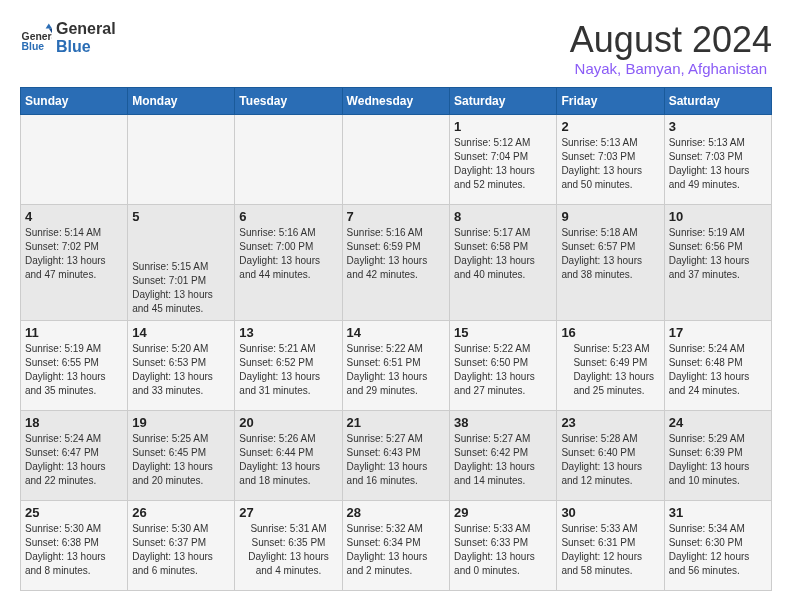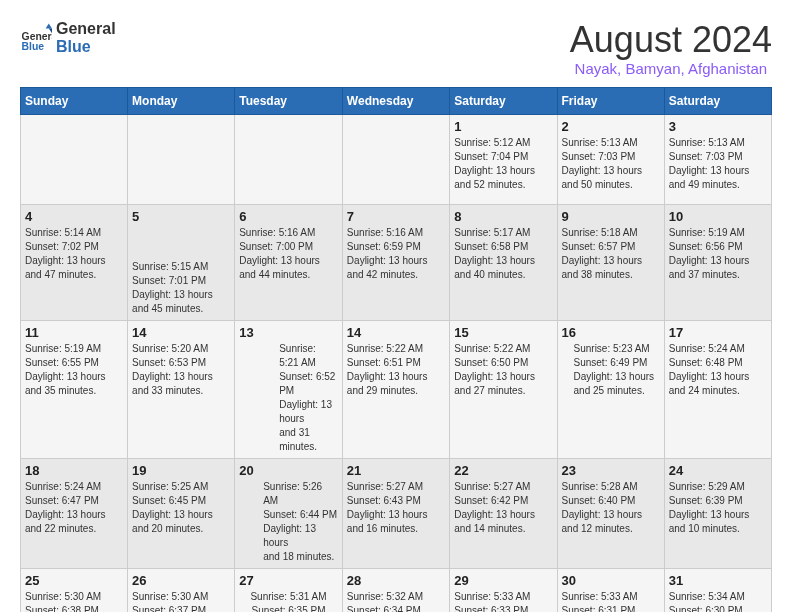--- a/index.html
+++ b/index.html
@@ -201,21 +201,21 @@
         </td>
         <td>
           <div class="day-num">14</div>
           <div class="day-info" style="white-space: pre-line;">Sunrise: 5:20 AM
 Sunset: 6:53 PM
 Daylight: 13 hours
 and 33 minutes.</div>
         </td>
         <td>
           <div class="day-num">13</div>
-          <div class="day-info" style="white-space: pre-line; margin-left: 40px;">Sunrise: 5:21 AM
+          <div class="day-info" style="white-space: pre-line;">Sunrise: 5:21 AM
 Sunset: 6:52 PM
 Daylight: 13 hours
 and 31 minutes.</div>
         </td>
         <td>
           <div class="day-num">14</div>
           <div class="day-info" style="white-space: pre-line;">Sunrise: 5:22 AM
 Sunset: 6:51 PM
 Daylight: 13 hours
 and 29 minutes.</div>
@@ -252,34 +252,34 @@
         </td>
         <td>
           <div class="day-num">19</div>
           <div class="day-info" style="white-space: pre-line;">Sunrise: 5:25 AM
 Sunset: 6:45 PM
 Daylight: 13 hours
 and 20 minutes.</div>
         </td>
         <td>
           <div class="day-num">20</div>
-          <div class="day-info" style="white-space: pre-line; margin-left: 24px;">Sunrise: 5:26 AM
+          <div class="day-info" style="white-space: pre-line;">Sunrise: 5:26 AM
 Sunset: 6:44 PM
 Daylight: 13 hours
 and 18 minutes.</div>
         </td>
         <td>
           <div class="day-num">21</div>
           <div class="day-info" style="white-space: pre-line;">Sunrise: 5:27 AM
 Sunset: 6:43 PM
 Daylight: 13 hours
 and 16 minutes.</div>
         </td>
         <td>
-          <div class="day-num">22</div>
+          <div class="day-num">38</div>
           <div class="day-info" style="white-space: pre-line;">Sunrise: 5:27 AM
 Sunset: 6:42 PM
 Daylight: 13 hours
 and 14 minutes.</div>
         </td>
         <td>
           <div class="day-num">23</div>
           <div class="day-info" style="white-space: pre-line;">Sunrise: 5:28 AM
 Sunset: 6:40 PM
 Daylight: 13 hours

